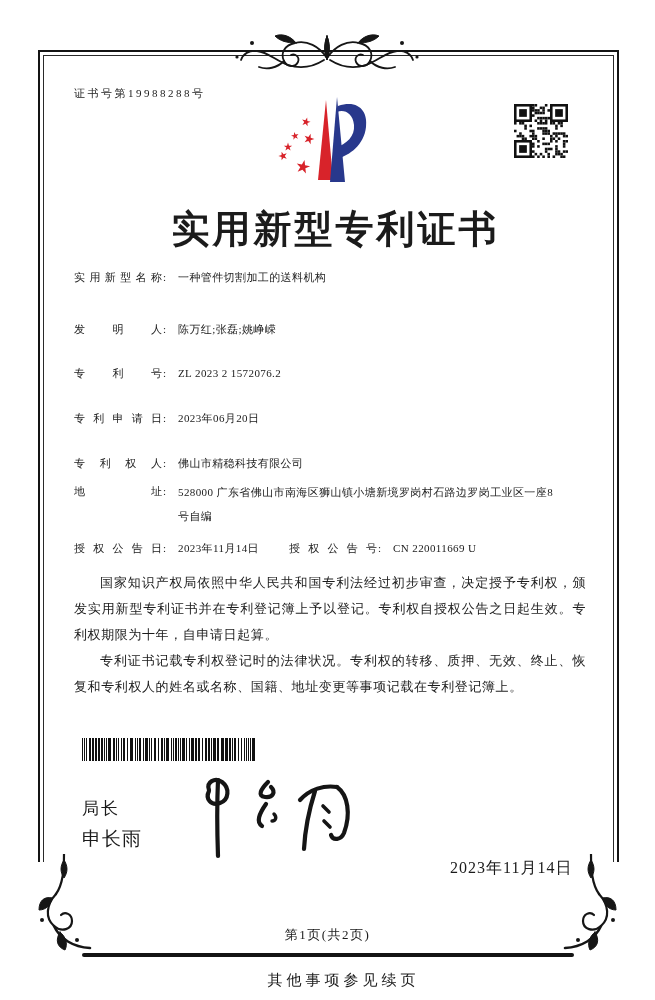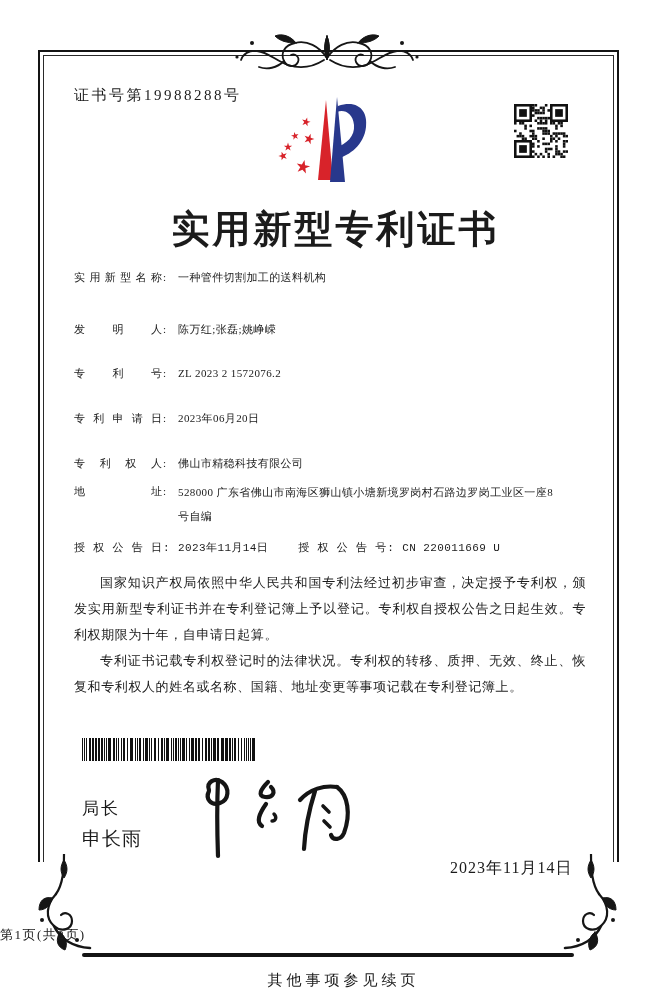--- a/index.html
+++ b/index.html
@@ -19,21 +19,21 @@
     position:absolute;left:3px;top:3px;right:3px;bottom:0;
     border-top:1px solid #2a2a2a;border-left:1px solid #2a2a2a;border-right:1px solid #2a2a2a;
   }
   .bottom-rule{
     position:absolute;left:82px;top:953px;width:492px;height:4px;
     background:#141414;border-radius:2px;
   }
   .flourish{position:absolute;width:62px;height:98px;}
   .flourish.right{transform:scaleX(-1);}
 
-  .cert-no{position:absolute;left:74px;top:86px;font-size:15px;letter-spacing:2.5px;}
+  .cert-no{position:absolute;left:74px;top:86px;font-size:11px;letter-spacing:2.5px;}
 
   .title{
     position:absolute;left:0;top:198px;width:655px;margin:8px;text-align:center;
     font-size:38px;font-weight:700;letter-spacing:3px;line-height:46px;
   }
 
   .f-row{position:absolute;left:74px;font-size:11px;line-height:23px;white-space:nowrap;}
   .lbl{display:inline-block;width:88px;text-align:justify;text-align-last:justify;vertical-align:top;}
   .colon{display:inline-block;width:15px;vertical-align:top;padding-left:1px;}
   .val{vertical-align:top;letter-spacing:0.4px;}
@@ -42,21 +42,21 @@
 
   .para{
     position:absolute;left:74px;width:512px;margin:0;
     font-size:13px;line-height:26px;text-align:justify;text-indent:2em;letter-spacing:0.6px;
   }
 
   .signer-title{position:absolute;left:82px;top:797px;font-size:17px;letter-spacing:2px;font-family:"Liberation Sans","DejaVu Sans",sans-serif;}
   .signer-name{position:absolute;left:82px;top:826px;font-size:19px;letter-spacing:1px;font-family:Liberation Mono, monospace;}
 
   .issue-date{position:absolute;left:450px;top:858px;font-size:16px;letter-spacing:1px;}
-  .page-info{position:absolute;left:0;top:926px;width:655px;font-size:13px;letter-spacing:1.5px;}
+  .page-info{position:absolute;left:0;top:926px;width:655px;text-align:center;font-size:13px;letter-spacing:1.5px;}
   .footer-note{position:absolute;left:0;top:971px;width:655px;text-align:center;font-size:15px;letter-spacing:4px;padding-left:16px;}
 </style>
 </head>
 <body>
 
 <div class="frame-outer">
   <div class="frame-inner"></div>
 </div>
 <div class="bottom-rule"></div>
 
@@ -256,21 +256,21 @@
 </div>
 <div class="f-row" style="top:407px;">
   <span class="lbl">专利申请日</span><span class="colon">:</span><span class="val">2023年06月20日</span>
 </div>
 <div class="f-row" style="top:452px;">
   <span class="lbl">专利权人</span><span class="colon">:</span><span class="val">佛山市精稳科技有限公司</span>
 </div>
 <div class="f-row" style="top:480px;">
   <span class="lbl">地址</span><span class="colon">:</span><span class="val val-wrap">528000 广东省佛山市南海区狮山镇小塘新境罗岗村石路边罗岗工业区一座8号自编</span>
 </div>
-<div class="f-row" style="top:537px;font-family:Liberation Mono, monospace;">
+<div class="f-row" style="top:537px;">
   <span><span class="lbl">授权公告日</span><span class="colon">:</span><span class="val">2023年11月14日</span></span><span class="pair2"><span class="lbl">授权公告号</span><span class="colon">:</span><span class="val">CN 220011669 U</span></span>
 </div>
 
 <p class="para" style="top:570px;">国家知识产权局依照中华人民共和国专利法经过初步审查，决定授予专利权，颁发实用新型专利证书并在专利登记簿上予以登记。专利权自授权公告之日起生效。专利权期限为十年，自申请日起算。</p>
 <p class="para" style="top:648px;">专利证书记载专利权登记时的法律状况。专利权的转移、质押、无效、终止、恢复和专利权人的姓名或名称、国籍、地址变更等事项记载在专利登记簿上。</p>
 
 <svg id="barcode-svg" class="abs" style="left:82px;top:738px;" width="178" height="23" viewBox="0 0 178 23">
     <rect x="0" y="0" width="1" height="23" fill="#111"></rect>
     <rect x="2" y="0" width="1" height="23" fill="#111"></rect>
     <rect x="4" y="0" width="1" height="23" fill="#111"></rect>

